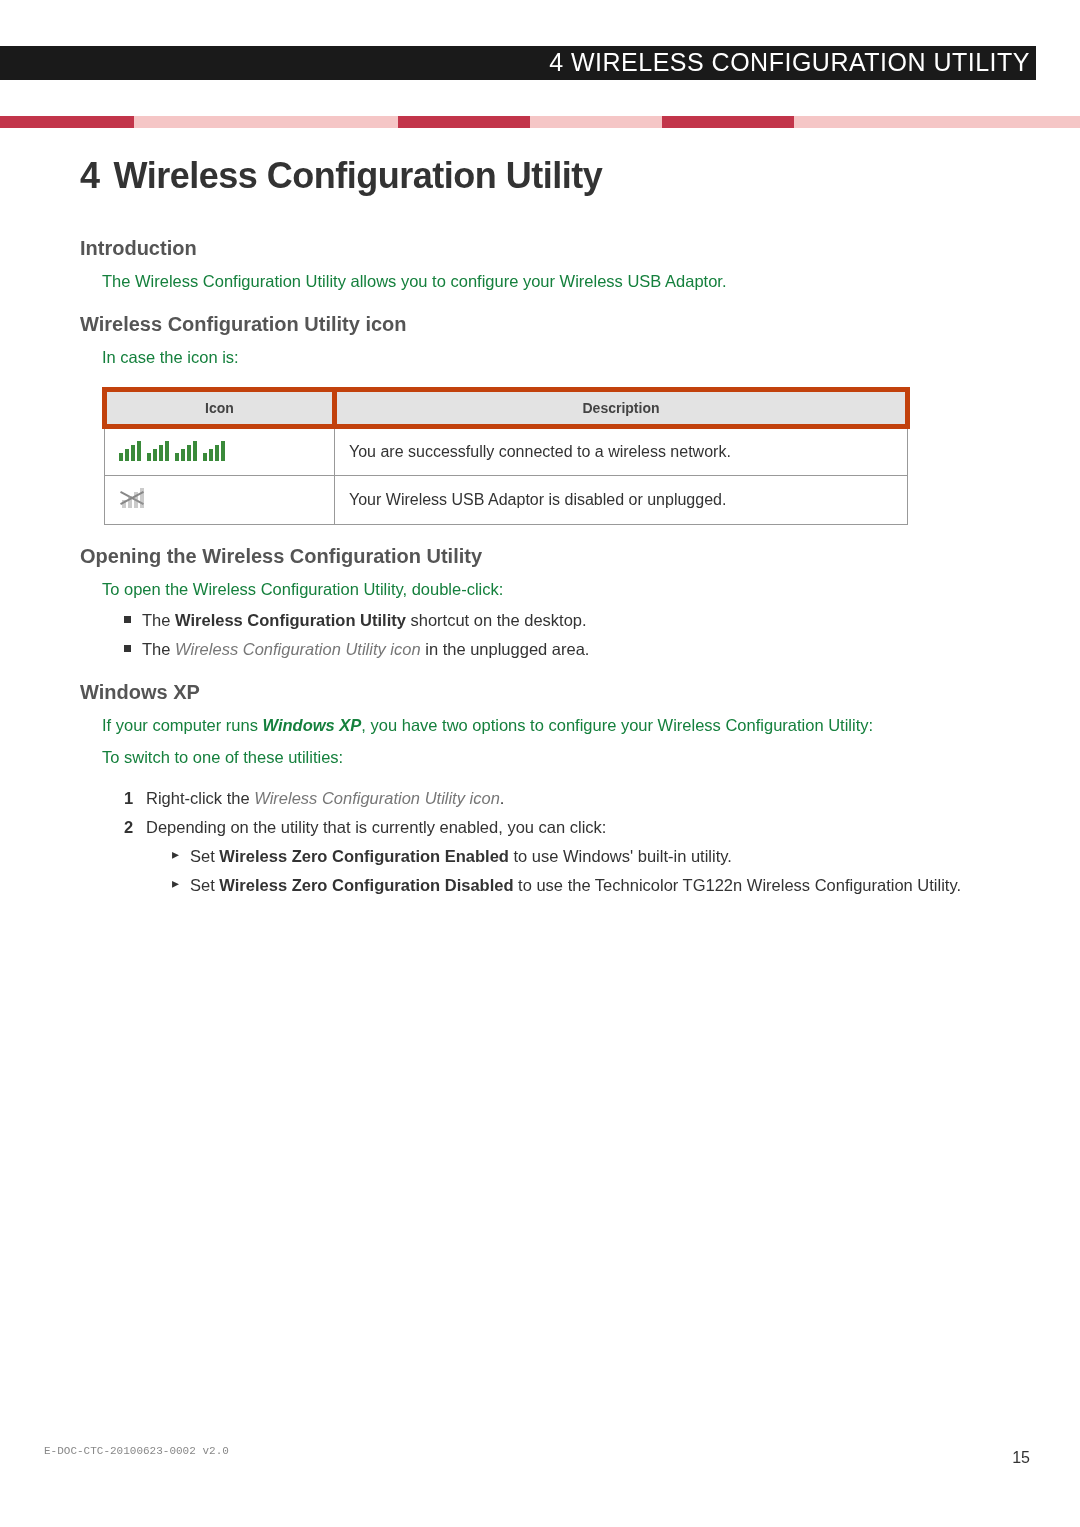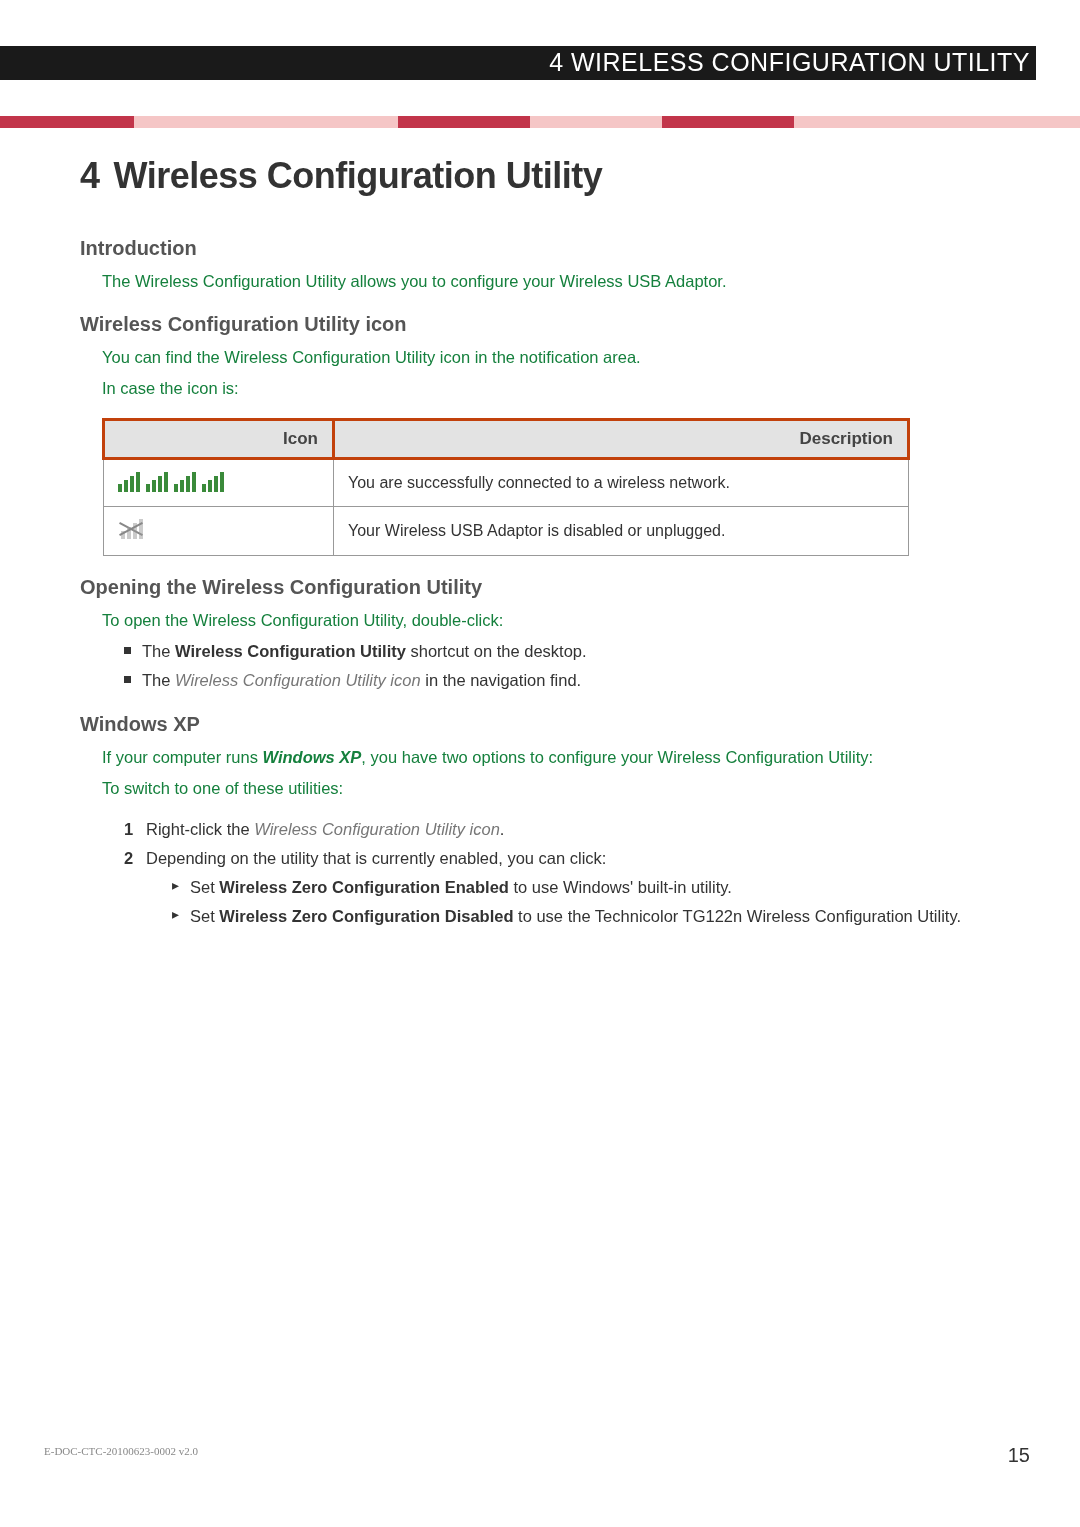--- a/index.html
+++ b/index.html
@@ -80,24 +80,24 @@
   table.icon-table {
     margin-left: 22px;
     margin-top: 18px;
     border-collapse: collapse;
     width: 808px;
   }
   table.icon-table th {
     background: #e3e3e3;
     font-family: "Helvetica Neue", Arial, sans-serif;
     font-weight: bold;
-    font-size: 17px;
-    text-align: right;
+    font-size: 14px;
+    text-align: center;
     padding: 8px 14px;
-    border: 3px solid #c2410c;
+    border: 5px solid #c2410c;
     color: #444;
   }
   table.icon-table td {
     font-family: Liberation Sans, sans-serif;
     font-size: 16px;
     padding: 10px 14px;
     border: 1px solid #999;
     vertical-align: middle;
   }
   table.icon-table td.icon-cell { width: 230px; }
@@ -175,30 +175,30 @@
     left: 0; top: 0;
     color: #333;
     font-size: 14px;
   }
   .bold { font-weight: bold; }
   .italic-link { font-style: italic; color: #777; }
   .footer-doc {
     position: absolute;
     bottom: 70px;
     left: 44px;
-    font-family: Liberation Serif, serif;
+    font-family: Liberation Mono, monospace;
     font-size: 11px;
     color: #888;
   }
   .page-num {
     position: absolute;
     bottom: 60px;
     right: 50px;
     font-family: "Helvetica Neue", Arial, sans-serif;
-    font-size: 20px;
+    font-size: 16px;
     font-weight: 500;
     color: #333;
   }
 </style>
 </head>
 <body>
 
 <div class="top-black-bar"></div>
 <div class="header-text">4 WIRELESS CONFIGURATION UTILITY</div>
 
@@ -215,21 +215,20 @@
 <div class="content">
 
   <h1 class="chapter">
     <span class="num">4</span><span>Wireless Configuration Utility</span>
   </h1>
 
   <h2 class="section">Introduction</h2>
   <p class="body">The Wireless Configuration Utility allows you to configure your Wireless USB Adaptor.</p>
 
   <h2 class="section">Wireless Configuration Utility icon</h2>
-  <p class="body">You can find the Wireless Configuration Utility icon in the notification area.</p>
   <p class="body">In case the icon is:</p>
 
   <table class="icon-table">
     <thead>
       <tr>
         <th>Icon</th>
         <th>Description</th>
       </tr>
     </thead>
     <tbody>
@@ -280,21 +279,21 @@
     </tbody>
   </table>
 
   <h2 class="section">Opening the Wireless Configuration Utility</h2>
   <p class="body">To open the Wireless Configuration Utility, double-click:</p>
   <ul class="square">
     <li>
       <span>The </span><span class="bold">Wireless Configuration Utility</span><span> shortcut on the desktop.</span>
     </li>
     <li>
-      <span>The </span><span class="italic-link">Wireless Configuration Utility icon</span><span> in the navigation find.</span>
+      <span>The </span><span class="italic-link">Wireless Configuration Utility icon</span><span> in the unplugged area.</span>
     </li>
   </ul>
 
   <h2 class="section">Windows XP</h2>
   <p class="body">
     <span>If your computer runs </span><span class="bold" style="font-style:italic">Windows XP</span><span>, you have two options to configure your Wireless Configuration Utility:</span>
   </p>
   <ul class="square">
   </ul>
   <p class="body" style="margin-top:8px">To switch to one of these utilities:</p>

